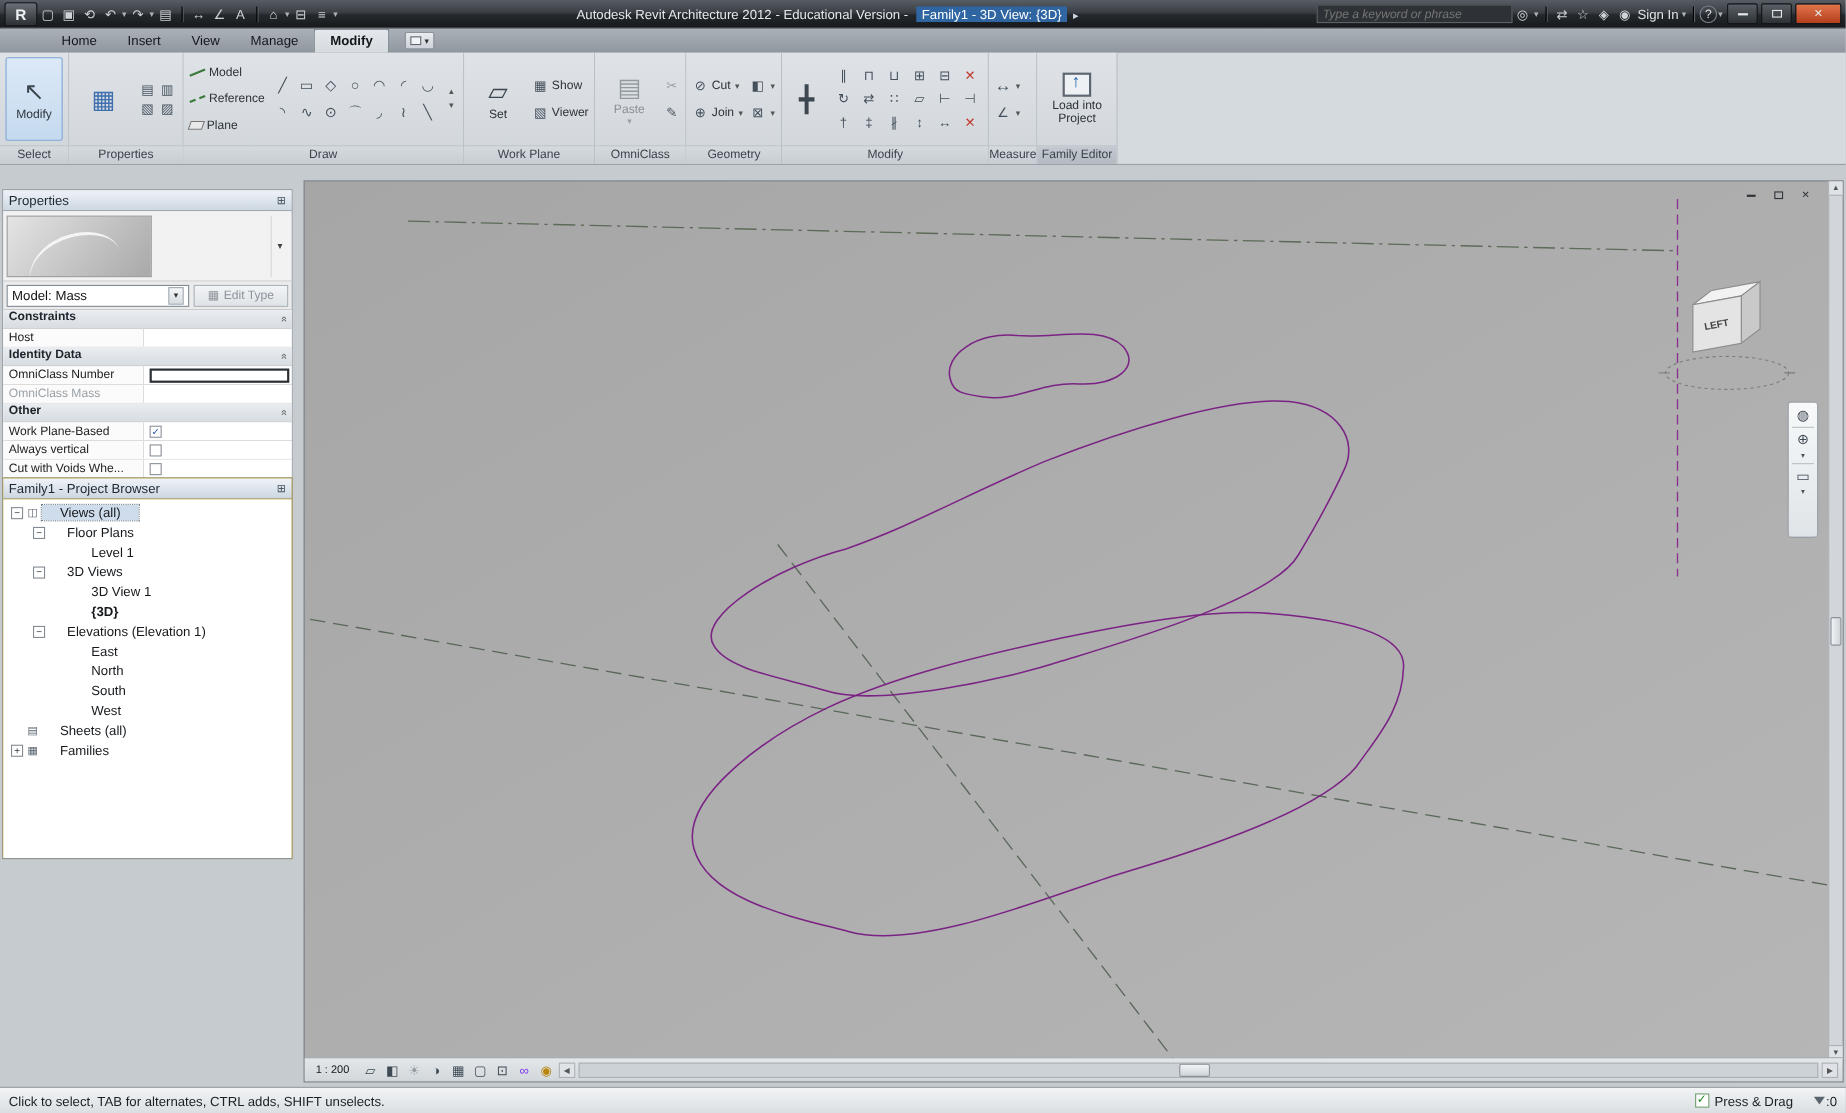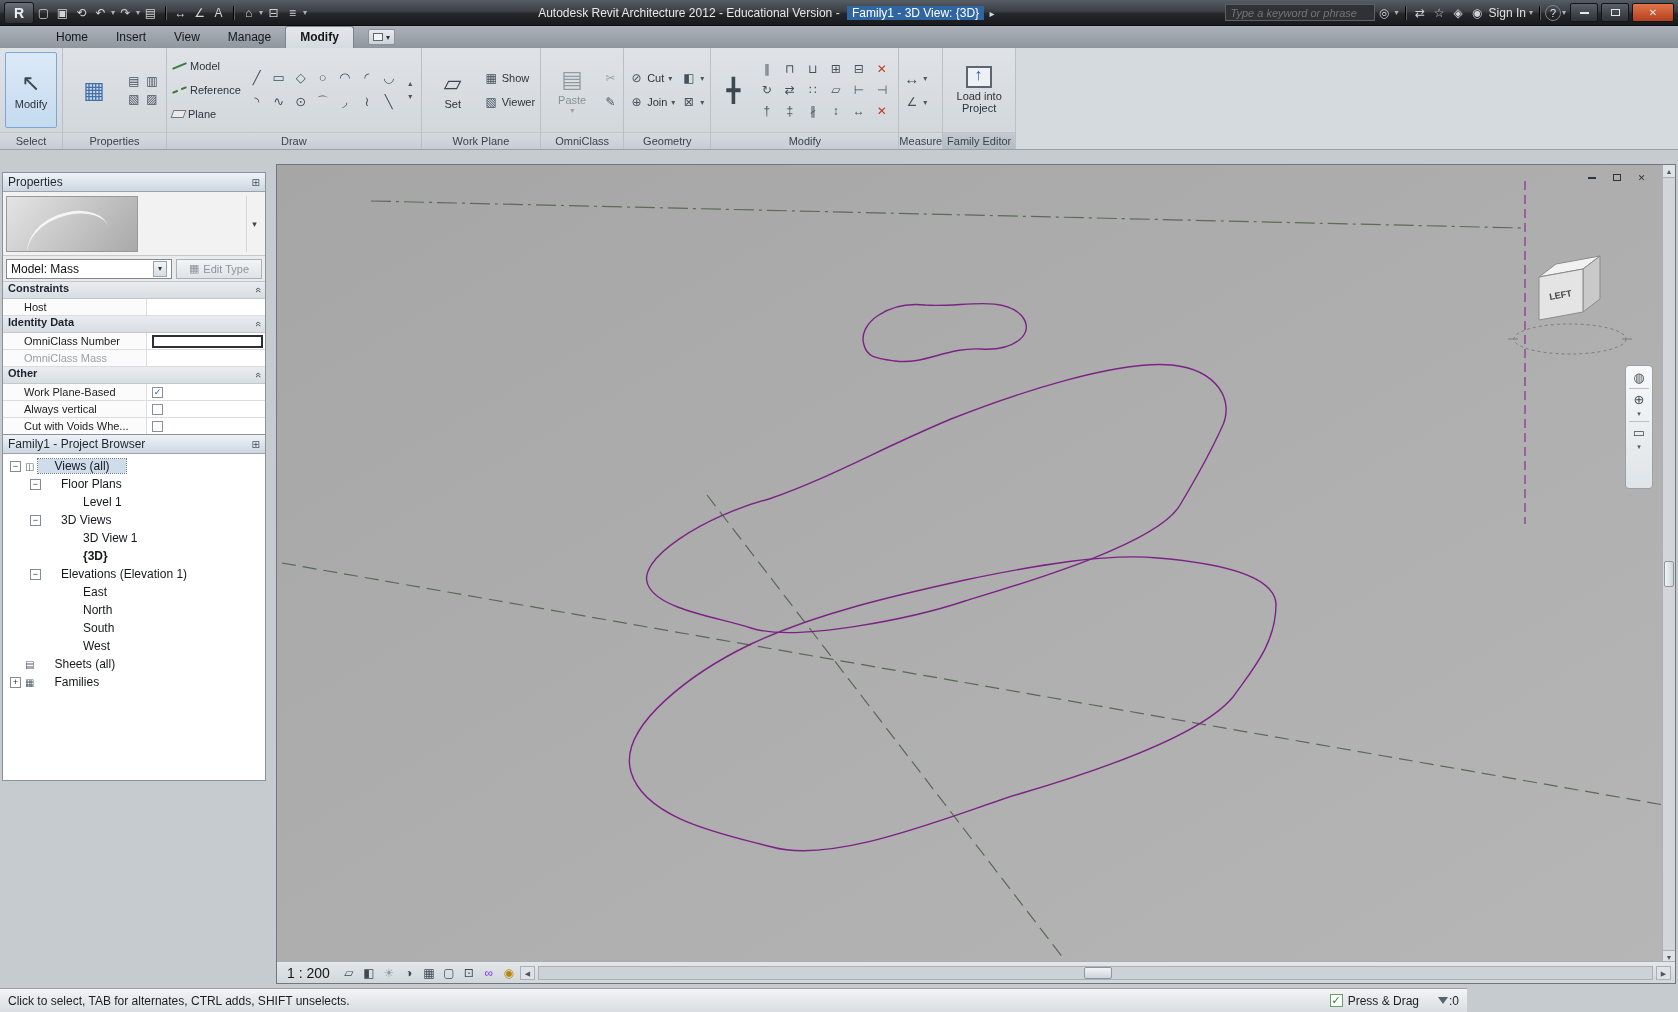--- a/index.html
+++ b/index.html
@@ -8,21 +8,21 @@
 
   
   .titlebar{position:absolute;left:0;top:0;width:1678px;height:26px;background:linear-gradient(#575d64 0%,#3a3f45 45%,#24282c 55%,#17191c 100%);display:flex;align-items:center;color:#d8dbde;border-bottom:1px solid #0c0d0e;padding-right:4px}
   .appbtn{flex:0 0 30px;height:22px;margin-left:4px;background:linear-gradient(#6a7077,#2c3034);border:1px solid #15171a;border-radius:3px;color:#eceef0;font-weight:bold;text-align:center;line-height:20px;font-size:14px}
   .qi{display:inline-block;min-width:17px;text-align:center;color:#cfd3d7;font-size:12px;margin:0 1px;line-height:22px}
   .dd{font-size:8px;color:#aeb3b8;margin:0 1px}
   .tsep{width:1px;height:14px;background:#000;box-shadow:1px 0 0 #5a6066;margin:0 5px}
   .title-mid{flex:1;text-align:center;font-size:12px;color:#e5e8ea;white-space:nowrap;overflow:hidden}
   .title-doc{background:#2f66a2;padding:1px 5px;color:#fff;margin-left:4px}
   .tchev{color:#cfd9e4;font-size:10px;margin-left:2px}
-  .searchbox{width:150px;height:17px;background:#2e3236;border:1px solid #5a6066;color:#9097a0;font-style:italic;font-size:11px;padding:0 5px;outline:none}
+  .searchbox{width:178px;height:17px;background:#2e3236;border:1px solid #5a6066;color:#9097a0;font-style:italic;font-size:11px;padding:0 5px;outline:none}
   .signin{font-size:12px;color:#dfe2e5;margin:0 2px}
   .helpb{width:16px;height:16px;border:1px solid #7b828a;border-radius:50%;text-align:center;line-height:14px;font-size:11px;color:#dfe2e5}
   .wb{width:28px;height:19px;margin-left:3px;background:linear-gradient(#5a6067,#2e3237);border:1px solid #141619;border-radius:2px;display:flex;align-items:center;justify-content:center;color:#e6e9eb;font-size:10px}
   .wb.close{width:42px;background:linear-gradient(#e2754a,#b33f1d)}
   .minbar{width:9px;height:2px;background:#e6e9eb}
   .restbox{width:9px;height:7px;border:1px solid #e6e9eb}
 
   
   .tabrow{position:absolute;top:26px;left:0;width:1678px;height:22px;background:linear-gradient(#aab1b8,#8f969d);display:flex;align-items:flex-end;padding-left:42px}
   .tab{padding:3px 14px 4px;font-size:12px;color:#14171a}
@@ -69,21 +69,21 @@
   .ppreview{height:64px;background:#f2f2f2;border-bottom:1px solid #c8c8c8;display:flex;align-items:center;padding:3px;flex:0 0 auto}
   .pimg{width:132px;height:56px;background:linear-gradient(130deg,#e4e4e4,#a9a9a9);border:1px solid #999;position:relative;overflow:hidden}
   .swoosh{position:absolute;left:16px;top:16px;width:86px;height:42px;border-top:3px solid rgba(252,252,252,.85);border-radius:55% 45% 0 0/85% 60% 0 0;transform:rotate(-14deg)}
   .pcombo-arrow{margin-left:auto;width:16px;height:56px;display:flex;align-items:center;justify-content:center;color:#444;font-size:9px;border-left:1px solid #d6d6d6}
   .pselrow{height:25px;display:flex;align-items:center;gap:4px;padding:2px 3px;background:#ebebeb;flex:0 0 auto}
   .combo{flex:0 0 166px;height:20px;background:#fff;border:1px solid #7f8a94;display:flex;align-items:center;padding:0 4px;font-size:12px;color:#111}
   .ca{margin-left:auto;width:14px;height:16px;background:linear-gradient(#f4f6f8,#d7dde2);border:1px solid #9aa3ac;font-size:8px;display:flex;align-items:center;justify-content:center;color:#333}
   .etbtn{flex:1;height:20px;border:1px solid #aab2ba;background:linear-gradient(#f2f4f6,#dfe3e7);color:#8d939a;font-size:11px;display:flex;align-items:center;justify-content:center;gap:4px}
   .ptable{background:#fff;border-top:1px solid #c4c4c4;flex:0 0 auto}
   .prow{display:flex;height:17px;border-bottom:1px solid #dcdcdc;font-size:11px;}
-  .pl{width:144px;padding-left:21px;color:#222;border-right:1px solid #dcdcdc;height:100%;display:flex;align-items:center;background:#fbfbfb}
+  .pl{width:128px;padding-left:5px;color:#222;border-right:1px solid #dcdcdc;height:100%;display:flex;align-items:center;background:#fbfbfb}
   .pv{flex:1;height:100%;display:flex;align-items:center;padding-left:3px;background:#fff}
   .prow.sec{background:linear-gradient(#e9edf1,#d8dde2);font-weight:bold;color:#1c232b;border-bottom:1px solid #c2c8ce;padding-left:5px}
   .secchev{margin-left:auto;margin-right:6px;transform:rotate(90deg);font-size:10px;color:#555;font-weight:normal}
   .mutedl{color:#9aa0a6 !important}
   .focusval{margin:1px 2px;flex:1;height:13px;border:2px solid #2b2f33;background:#fff}
   .cb{width:11px;height:11px;border:1px solid #8a9098;background:#fff;margin-left:2px;font-size:9px;line-height:9px;text-align:center;color:#2458a6;font-weight:bold}
   .pspacer{flex:1;background:#ebebeb}
   .pfoot{height:26px;display:flex;align-items:center;padding:0 6px;background:#ebebeb;flex:0 0 auto}
   .phelp{color:#1b56a8;text-decoration:underline;font-size:11px}
   .applybtn{margin-left:auto;width:74px;height:18px;border:1px solid #a9b0b7;background:linear-gradient(#f4f5f7,#dde1e5);color:#8d939a;font-size:11px;text-align:center;line-height:16px}
@@ -109,28 +109,28 @@
   .vrestbox{width:8px;height:7px;border:1px solid #2f3439}
   .navbar{position:absolute;left:1348px;top:200px;width:28px;height:124px;background:linear-gradient(#f7f9fa,#dfe4e8);border:1px solid #9aa1a8;border-radius:4px;display:flex;flex-direction:column;align-items:center;padding:4px 0;gap:3px}
   .nvi{font-size:13px;color:#3e4852;line-height:15px}
   .nvd{width:20px;height:1px;background:#b9c0c6}
   .nvdd{font-size:7px;color:#555}
   .vscroll{position:absolute;right:0;top:0;width:13px;height:798px;background:#d2d6da;border-left:1px solid #aab0b6}
   .vsa{position:absolute;left:0;width:12px;height:13px;font-size:7px;text-align:center;line-height:13px;color:#555;background:#dfe3e7;border-bottom:1px solid #aab0b6}
   .vsa.bot{bottom:0;top:auto;border-top:1px solid #aab0b6;border-bottom:none}
   .vthumb{position:absolute;left:1px;top:396px;width:10px;height:26px;background:linear-gradient(90deg,#f2f4f6,#cfd4d9);border:1px solid #8e959c;border-radius:2px}
   .vcbar{position:absolute;left:0;bottom:0;width:1398px;height:22px;background:linear-gradient(#e3e7ea,#d2d7db);border-top:1px solid #a8aeb4;display:flex;align-items:center;font-size:11px;color:#2f363d;padding:0 4px 0 8px;gap:2px}
-  .scalebtn{padding:0 8px 0 2px;font-size:14px;color:#14171a}
+  .scalebtn{padding:0 8px 0 2px;font-size:10px;color:#14171a}
   .vci{width:18px;text-align:center;font-size:12px;color:#3f4a55}
   .hsa{width:15px;height:14px;text-align:center;line-height:13px;font-size:7px;color:#555;background:#dfe3e7;border:1px solid #aab0b6}
   .hscroll{flex:1;height:14px;margin:0 1px;background:#cdd2d6;border:1px solid #aab0b6;position:relative}
   .hthumb{position:absolute;left:545px;top:0;width:28px;height:12px;background:linear-gradient(#f2f4f6,#cfd4d9);border:1px solid #8e959c;border-radius:2px}
 
   
-  .statusbar{position:absolute;left:0;top:988px;width:1467px;height:24px;background:linear-gradient(#f2f4f6,#dadee2);border-top:1px solid #9aa1a8;display:flex;align-items:center;padding:0 8px;font-size:12px;color:#1c1f23}
+  .statusbar{position:absolute;left:0;top:988px;width:1678px;height:24px;background:linear-gradient(#f2f4f6,#dadee2);border-top:1px solid #9aa1a8;display:flex;align-items:center;padding:0 8px;font-size:12px;color:#1c1f23}
   .sb-right{margin-left:auto;display:flex;align-items:center;gap:5px}
   .pdbox{width:13px;height:13px;border:1px solid #6f9b6f;background:#fff;color:#1f8a1f;font-size:11px;line-height:11px;text-align:center;font-weight:bold}
   .funnelwrap{display:flex;align-items:center;margin-left:14px;gap:1px}
   .funnel{width:0;height:0;border-left:5px solid transparent;border-right:5px solid transparent;border-top:7px solid #5a646e}
 </style>
 </head>
 <body>
 
 <div>
 

